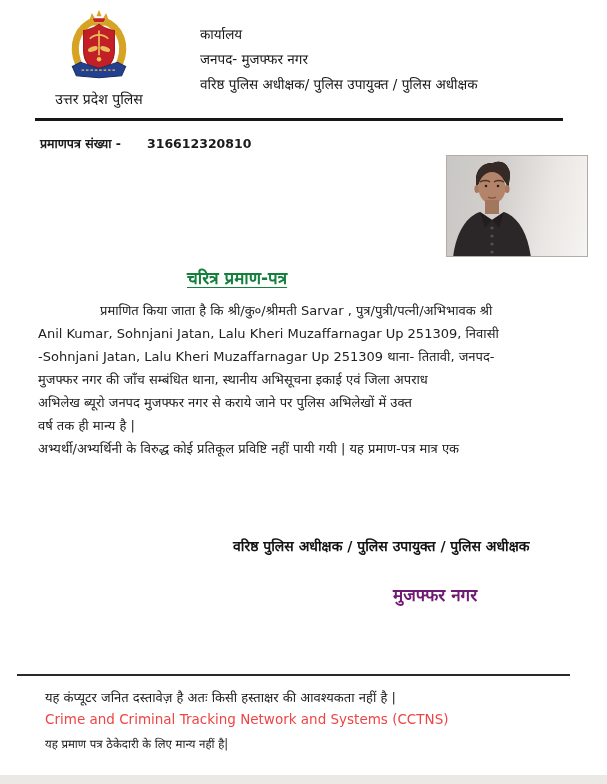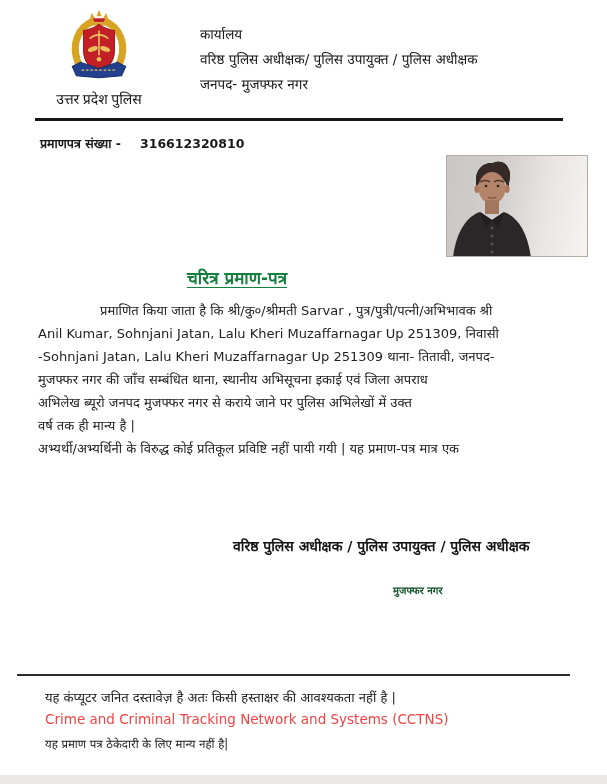--- a/index.html
+++ b/index.html
@@ -8,28 +8,28 @@
     position:relative;
     width:607px; height:784px;
     background:#ffffff;
     font-family:"DejaVu Sans","Liberation Sans",sans-serif;
     color:#1a1a1a;
     overflow:hidden;
   }
   
   .logo-block { position:absolute; left:40px; top:10px; width:118px; text-align:center; }
   .logo-block svg { display:block; margin:0 auto; }
-  .logo-caption { margin-top:3px; font-size:14px; font-weight:500; white-space:nowrap; color:#141414;font-family:Liberation Serif, serif; }
+  .logo-caption { margin-top:3px; font-size:14px; font-weight:500; white-space:nowrap; color:#141414; }
   .office-block { position:absolute; left:200px; top:22px; font-size:13.5px; line-height:25px; color:#161616; font-weight:500; white-space:nowrap; }
   
   .rule-top { position:absolute; left:35px; top:118px; width:528px; height:2.5px; background:#161616; }
   .rule-footer { position:absolute; left:17px; top:674px; width:553px; height:2px; background:#2a2a2a; }
   
   .cert-no { position:absolute; left:40px; top:135px; font-size:12.5px; font-weight:bold; white-space:nowrap; }
-  .cert-no .num { margin-left:19px; }
+  .cert-no .num { margin-left:26px; }
   .cert-date { position:absolute; right:50px; top:135px; font-size:12.5px; font-weight:bold; white-space:nowrap; }
   .cert-date .val { margin-left:10px; }
   
   .photo {
     position:absolute; left:446px; top:155px; width:142px; height:102px;
     border:1px solid #b3aca5;
     background:linear-gradient(100deg,#c9c7c5 0%,#d3d0cd 40%,#e9e6e3 70%,#f6f4f2 100%);
     overflow:hidden;
   }
   
@@ -38,21 +38,21 @@
     font-size:17px; font-weight:bold; color:#15803d;
     text-decoration:underline; text-underline-offset:3px;
     white-space:nowrap;
   }
   
   .body-text { position:absolute; left:38px; top:299px; width:540px; font-size:13px; line-height:23px; color:#222; }
   .body-text .bline { white-space:nowrap; }
   .body-text .bline.indent { text-indent:62px; }
   
   .sig-designation { position:absolute; left:233px; top:536px; font-size:14px; font-weight:bold; white-space:nowrap; color:#141414; }
-  .sig-district { position:absolute; left:393px; top:583px; font-size:10px; font-weight:bold; white-space:nowrap; color:#14532d; }
+  .sig-district { position:absolute; left:393px; top:583px; font-size:17px; font-weight:bold; white-space:nowrap; color:#701a75; }
   
   .foot-1 { position:absolute; left:45px; top:688px; font-size:13px; color:#1c1c1c; white-space:nowrap; }
   .foot-2 { position:absolute; left:45px; top:711px; font-size:13.5px; color:#ef4444; white-space:nowrap; }
   .foot-3 { position:absolute; left:45px; top:736px; font-size:11.5px; color:#1c1c1c; white-space:nowrap; }
   .bottom-strip { position:absolute; left:0; bottom:0; width:607px; height:9px; background:#eae9e5; }
 </style>
 </head>
 <body>
 
 <div class="page">
@@ -80,22 +80,22 @@
 
         <path d="M5 55 L13 51 L31 57 L49 51 L57 55 L53 64 L31 66 L9 64 Z" fill="#23408f" stroke="#192e66" stroke-width="1"></path>
         <line x1="14" y1="58.5" x2="48" y2="58.5" stroke="#e8c05a" stroke-width="1.3" stroke-dasharray="2.5 1.8"></line>
       </svg>
     </span>
     <div class="logo-caption">उत्तर प्रदेश पुलिस</div>
   </div>
 
   <div class="office-block">
     <div>कार्यालय</div>
+    <div>जनपद- मुजफ्फर नगर</div>
     <div>वरिष्ठ पुलिस अधीक्षक/ पुलिस उपायुक्त / पुलिस अधीक्षक</div>
-    <div>जनपद- मुजफ्फर नगर</div>
   </div>
 
   <div class="rule-top"></div>
 
   <div class="cert-no">
     <span>प्रमाणपत्र संख्या -</span><span class="num">316612320810</span>
   </div>
 
   <div class="photo">
     <svg width="142" height="102" viewBox="0 0 142 102" xmlns="http://www.w3.org/2000/svg">

